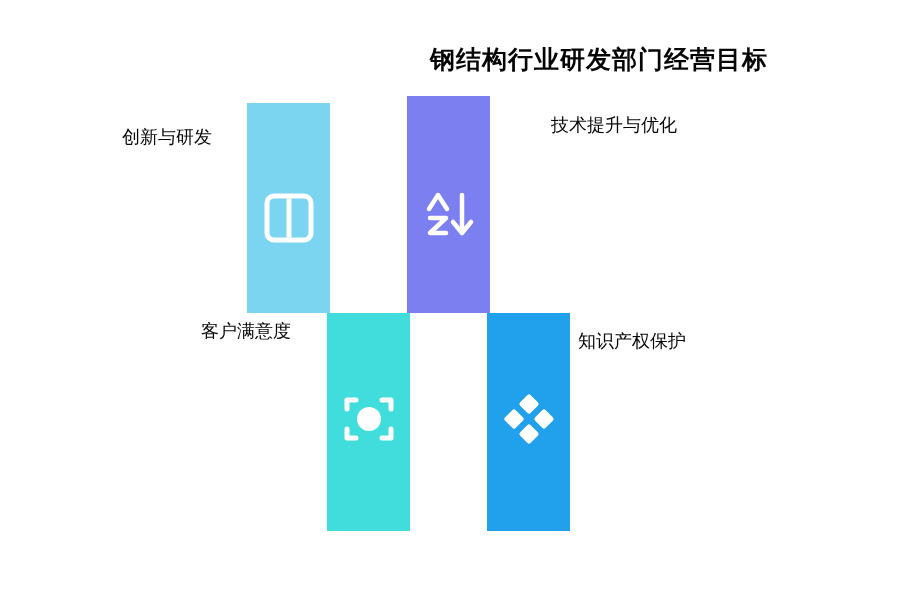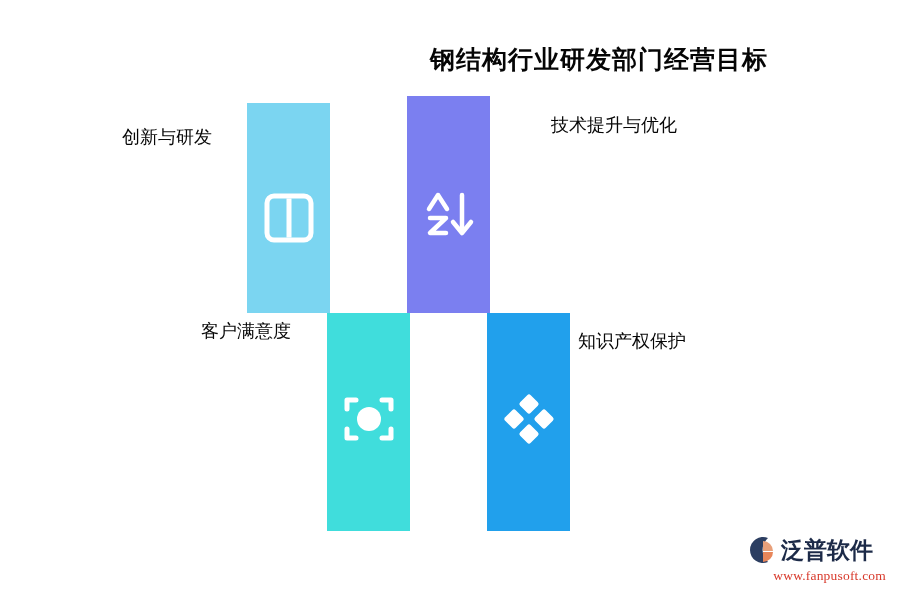--- a/index.html
+++ b/index.html
@@ -170,27 +170,14 @@
         </g>
       </svg>
     </span>
   </div>
 
   <div class="bar-label" id="label-1">创新与研发</div>
   <div class="bar-label" id="label-2">技术提升与优化</div>
   <div class="bar-label" id="label-3">客户满意度</div>
   <div class="bar-label" id="label-4">知识产权保护</div>
 
-  <div class="logo">
-    <div class="logo-top">
-      <span class="logo-mark">
-        <svg width="32" height="30" viewBox="0 0 32 30" xmlns="http://www.w3.org/2000/svg">
-          <path d="M22 3 A13 13 0 1 0 22 27 A16 16 0 0 1 22 3 Z" fill="#2c3e61"></path>
-          <path d="M17 6 A10 10 0 0 1 27 16 L17 16 Z" fill="#e8a07a"></path>
-          <path d="M27 17 A10 10 0 0 1 17 27 L17 17 Z" fill="#e8865a"></path>
-        </svg>
-      </span>
-      <span class="logo-name">泛普软件</span>
-    </div>
-    <div class="logo-url">www.fanpusoft.com</div>
-  </div>
 
 </div>
 
 </body></html>

